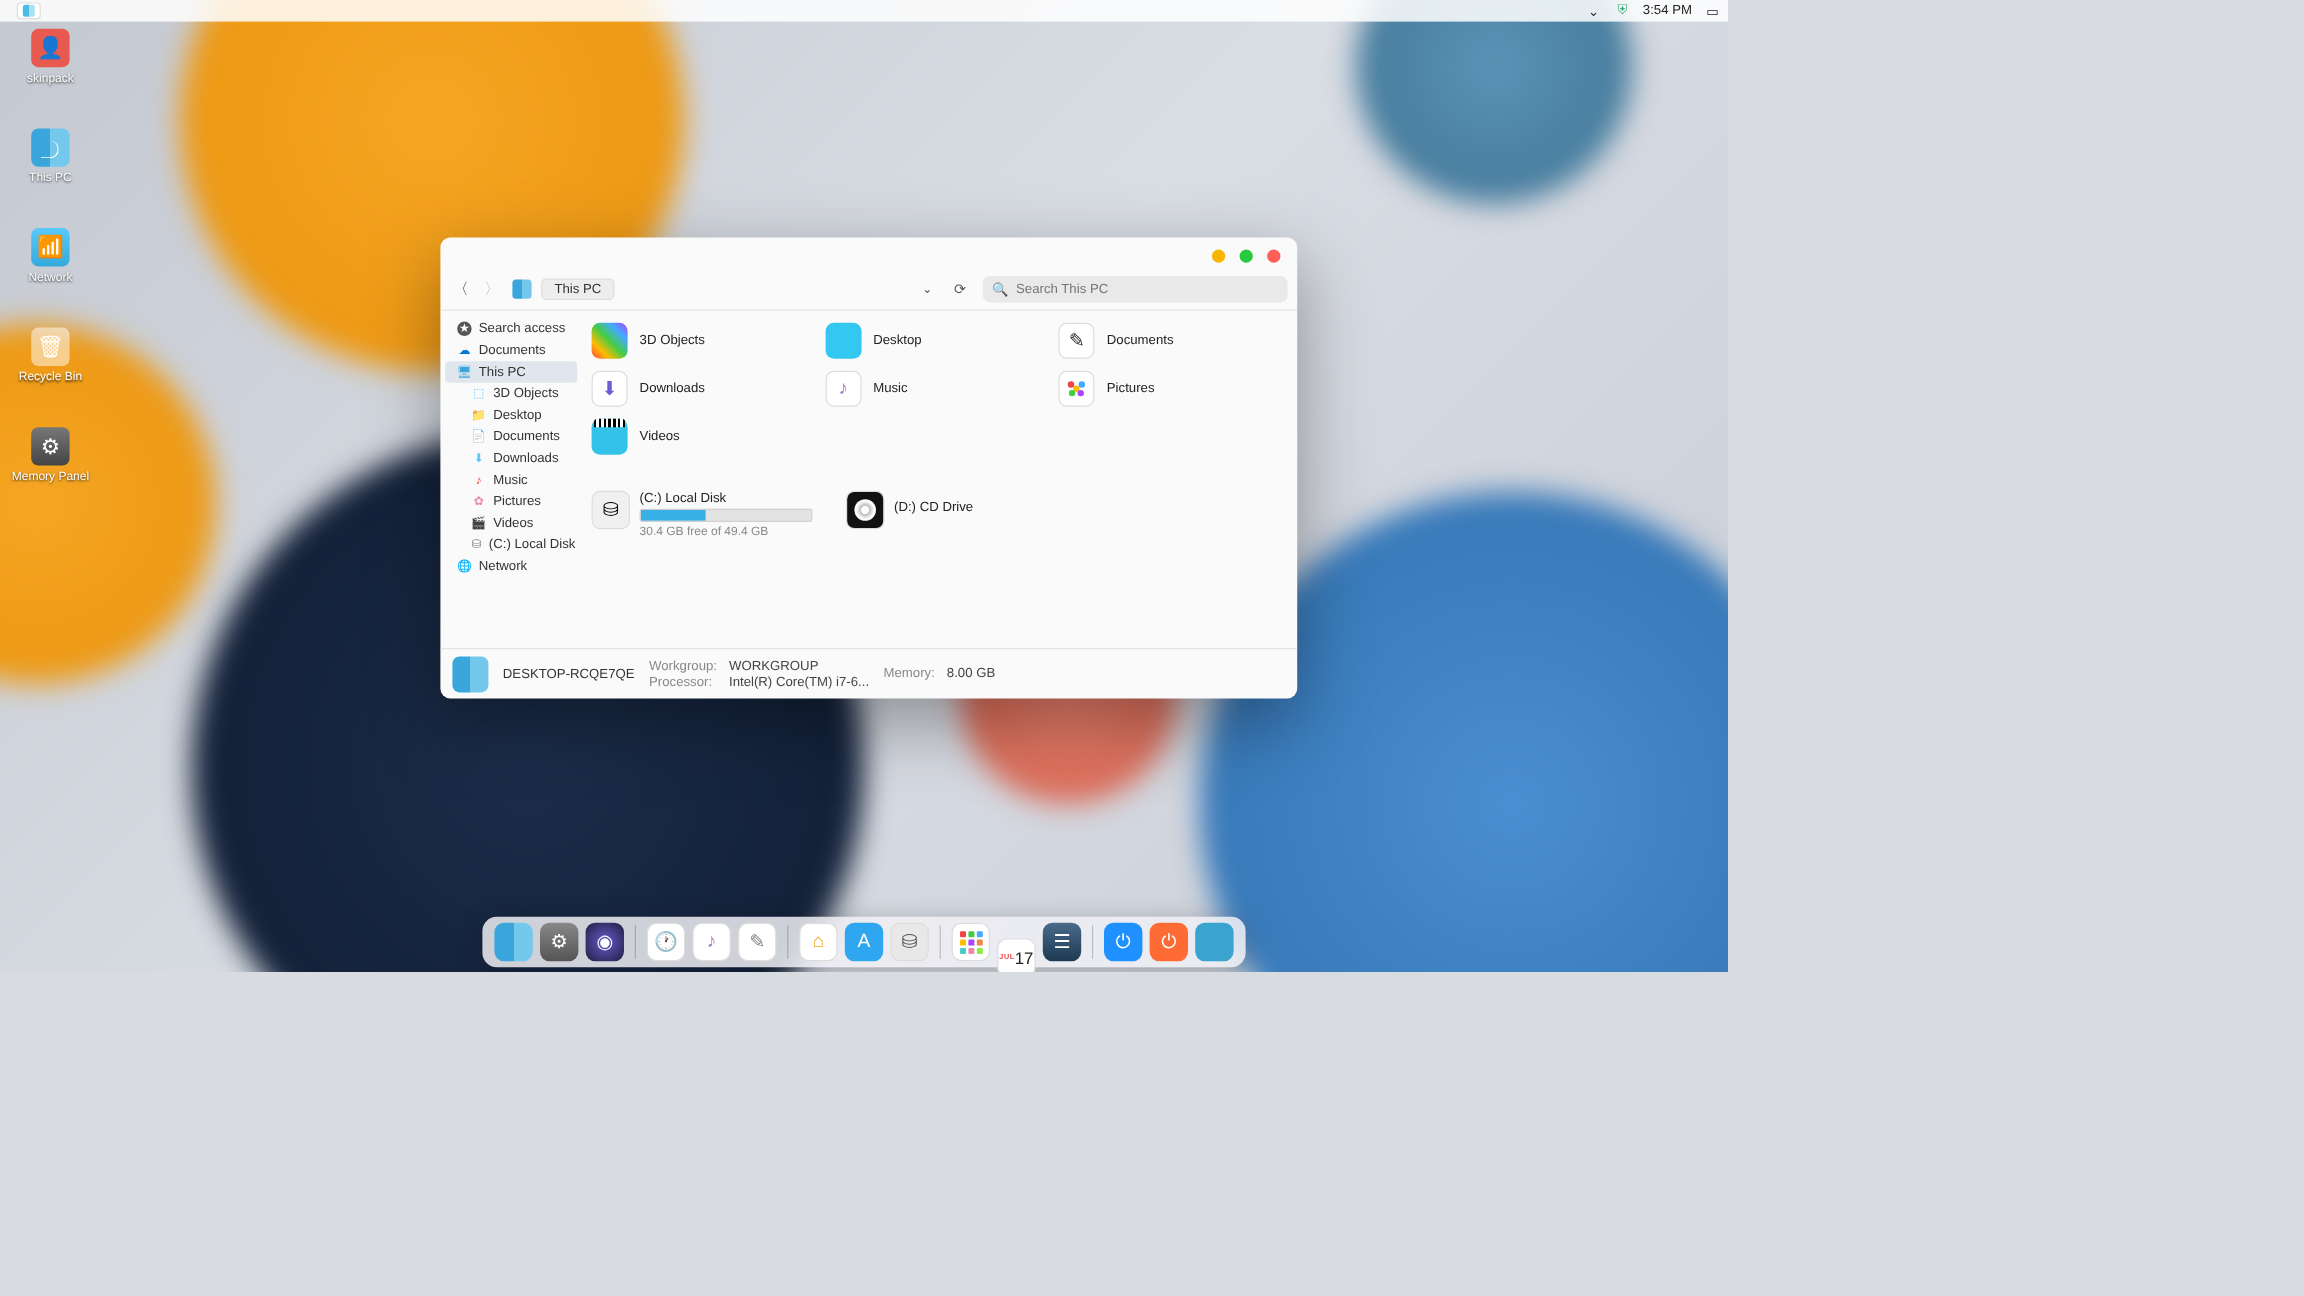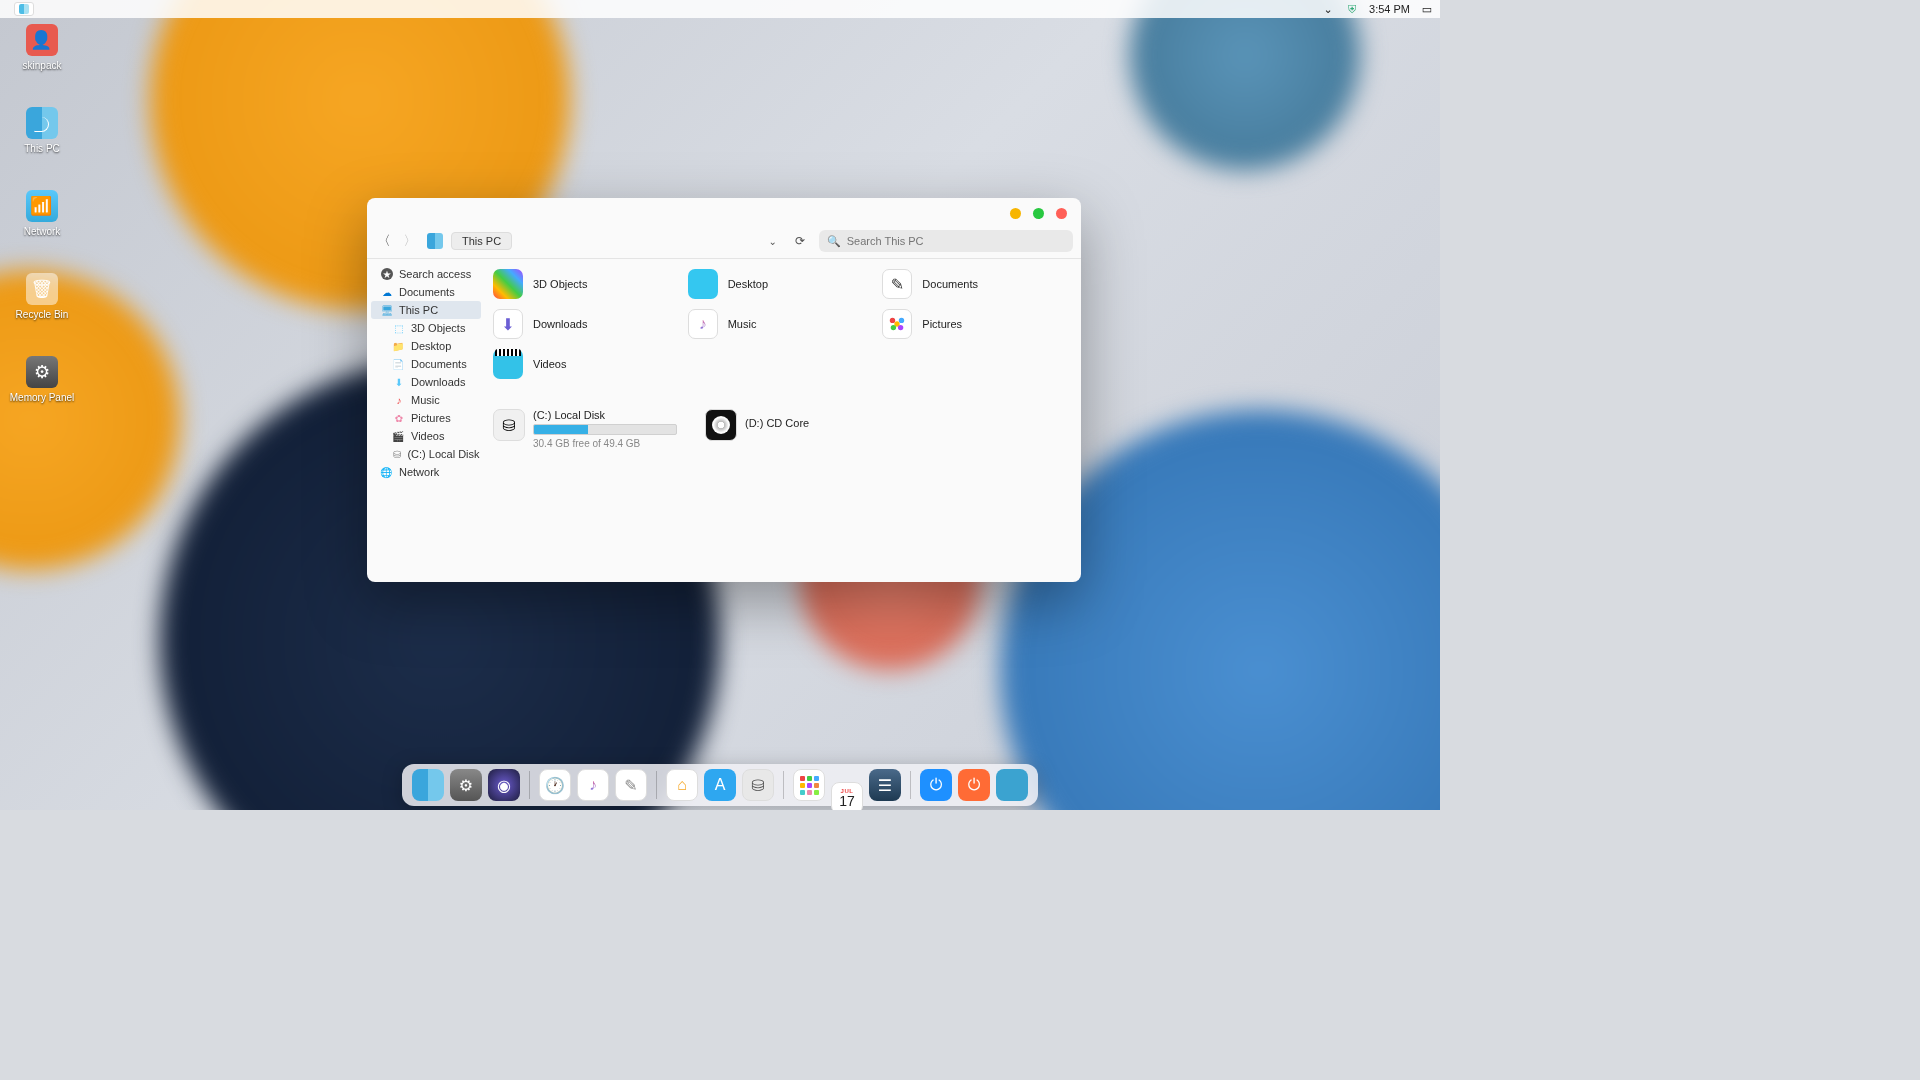--- a/index.html
+++ b/index.html
@@ -111,21 +111,21 @@
 .dk-clock{background:#fff;border:1px solid #ddd;color:#000;}
 .dk-music{background:#fff;border:1px solid #ddd;}
 .dk-music span{background:linear-gradient(180deg,#fc5c7d,#6a82fb);-webkit-background-clip:text;color:transparent;}
 .dk-notes{background:#fff;border:1px solid #ddd;color:#888;}
 .dk-home{background:#fff;border:1px solid #ddd;color:#f6a623;}
 .dk-store{background:#2ea7f0;}
 .dk-bootcamp{background:#e8e8e8;border:1px solid #ddd;color:#555;}
 .dk-launch{background:#fff;border:1px solid #ddd;}
 .dk-launch .grid9{display:grid;grid-template-columns:repeat(3,5px);gap:2px;}
 .dk-launch .grid9 span{width:5px;height:5px;border-radius:1px;}
-.dk-cal{background:#fff;border:1px solid #ddd;display:flex;flex-direction:column;align-items:center;justify-content:center;font-size:7px;line-height:1;margin-top:26px;}
+.dk-cal{background:#fff;border:1px solid #ddd;display:flex;flex-direction:row;align-items:center;justify-content:center;font-size:7px;line-height:1;margin-top:26px;}
 .dk-cal .mon{color:#e44;font-size:6px;font-weight:600;letter-spacing:0.5px;}
 .dk-cal .day{color:#222;font-size:14px;font-weight:300;}
 .dk-mission{background:linear-gradient(180deg,#4a6a8a,#1e3a52);}
 .dk-blue{background:#1e90ff;}
 .dk-orange{background:#ff6b35;}
 .dk-teal{background:#3ba3d0;}
 </style>
 </head>
 <body>
 
@@ -297,24 +297,40 @@
                 <div class="dfill" id="cfill" style="width: 38%;"></div>
               </div>
             <div class="dfree">30.4 GB free of 49.4 GB</div>
           </div>
         </div>
         <div class="drive">
           <div class="dico cd">
               <div class="disc"></div>
             </div>
           <div class="dinfo">
-              <div class="dname" style="margin-top:8px;">(D:) CD Core</div>
+              <div class="dname" style="margin-top:8px;">(D:) CD Drive</div>
             </div>
         </div>
       </div>
+    </div>
+  </div>
+  <div class="statusbar">
+    <div class="sb-finder"></div>
+    <span style="color:#333;font-weight:500;">DESKTOP-RCQE7QE</span>
+    <div class="sb-col">
+      <span class="sb-lbl">Workgroup:</span>
+        <span class="sb-val">WORKGROUP</span>
+      <span class="sb-lbl">Processor:</span>
+        <span class="sb-val">Intel(R) Core(TM) i7-6...</span>
+    </div>
+    <div class="sb-col">
+      <span class="sb-lbl">Memory:</span>
+        <span class="sb-val">8.00 GB</span>
+      <span></span>
+        <span></span>
     </div>
   </div>
 </div>
 
 <div class="dock">
   <div class="dock-item dk-finder"></div>
   <div class="dock-item dk-settings">⚙</div>
   <div class="dock-item dk-siri">◉</div>
   <div class="dock-sep"></div>
   <div class="dock-item dk-clock">🕐</div>

